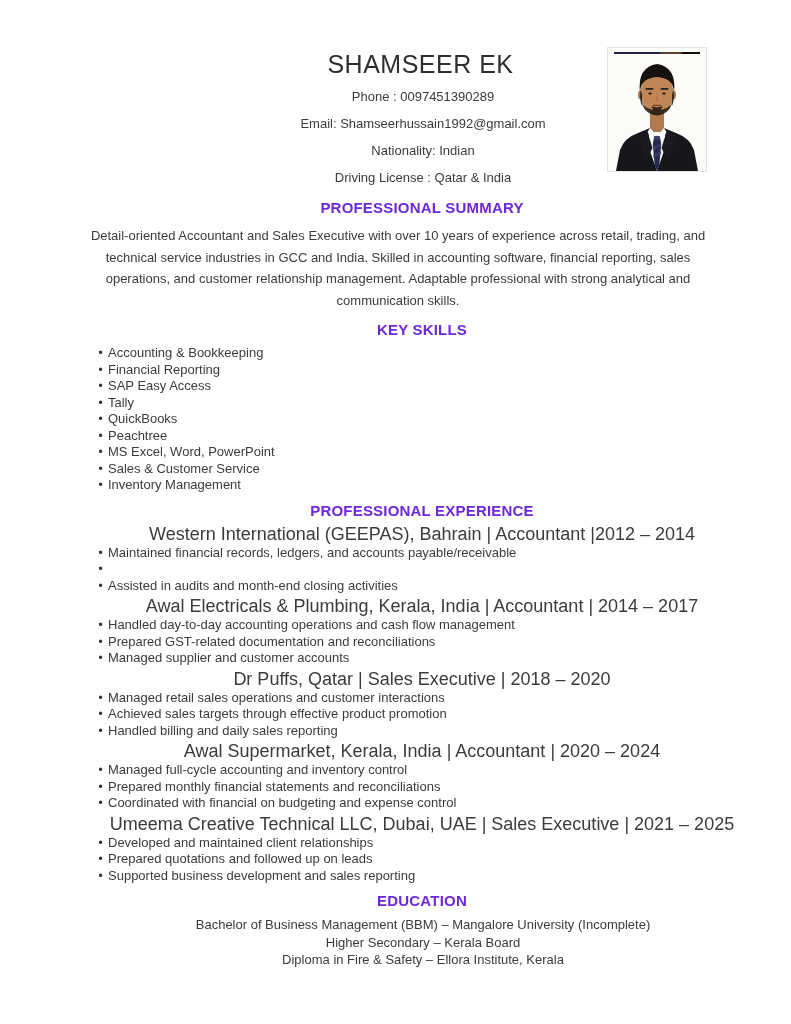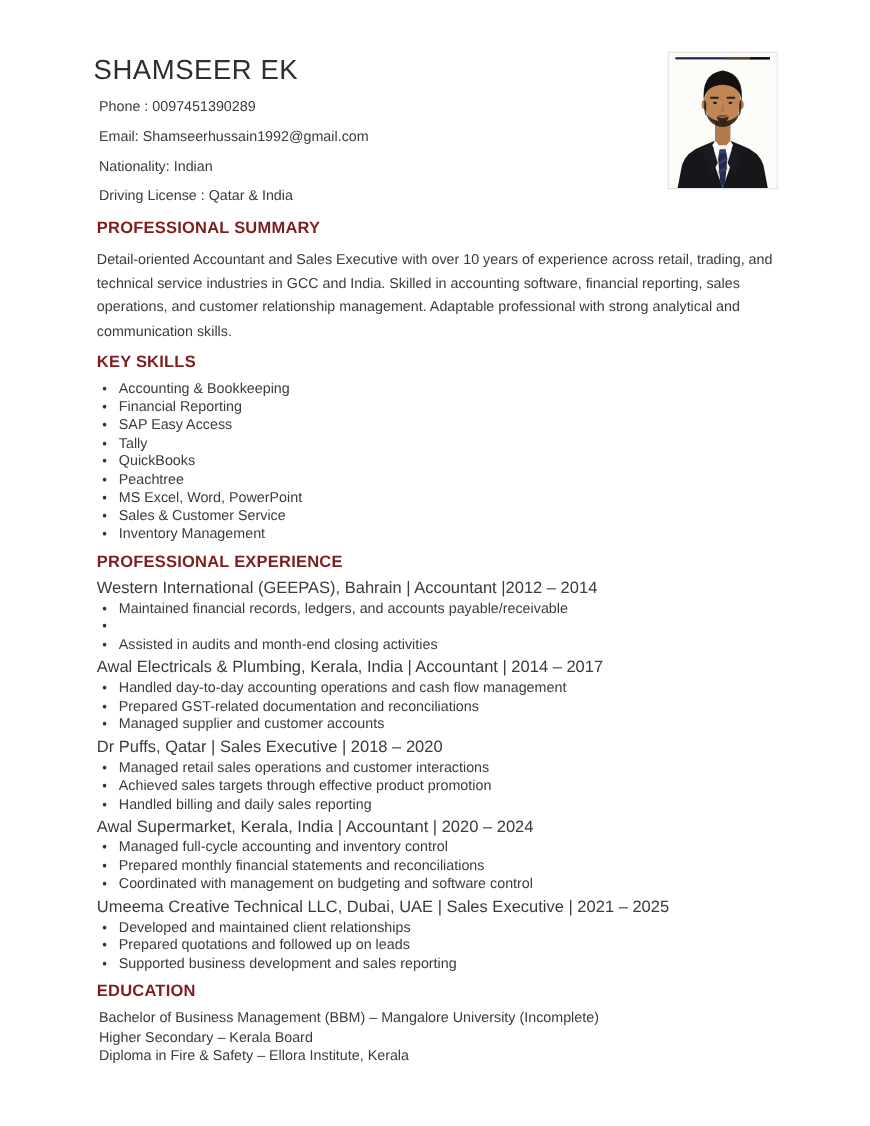--- a/index.html
+++ b/index.html
@@ -7,39 +7,40 @@
     position: relative;
     width: 791px;
     height: 1024px;
     margin: 0 auto;
     background: #ffffff;
     font-family: "Liberation Sans", "DejaVu Sans", sans-serif;
     color: #3b3b3b;
     overflow: hidden;
     box-sizing: border-box;
     padding: 50px 35px 0 88px;
+    text-align: center;
   }
   .candidate-name {
     margin: 0 0 0 -3px;
     font-size: 25px;
     font-weight: 400;
     line-height: 28px;
     color: #2e2e2e;
     letter-spacing: 0.5px;
   }
   .contact-block { margin-top: 12px; }
   .contact-line {
     margin: 0 0 13px 2px;
     font-size: 13px;
     line-height: 14px;
   }
   h2.section-title {
     font-size: 15px;
     font-weight: 700;
-    color: #7f1d1d;
+    color: #6d28d9;
     line-height: 18px;
     letter-spacing: 0.2px;
     margin: 0;
   }
   h2.t-summary    { margin-top: 14px; margin-bottom: 8px; }
   h2.t-skills     { margin-top: 10px; margin-bottom: 6px; }
   h2.t-experience { margin-top: 8px;  margin-bottom: 6px; }
   h2.t-education  { margin-top: 8px;  margin-bottom: 6px; }
   .summary-text {
     margin: 0;
@@ -59,21 +60,21 @@
     flex: none;
     width: 20px;
     padding-left: 5px;
     font-size: 12px;
     box-sizing: border-box;
     color: #333;
   }
   .job { margin-bottom: 4px; }
   .job-heading {
     margin: 0 0 2px 0;
-    font-size: 15px;
+    font-size: 18px;
     line-height: 17px;
   }
   .edu-line {
     margin: 0 0 0 2px;
     font-size: 13px;
     line-height: 17.5px;
   }
   .photo-frame {
     position: absolute;
     top: 47px;
@@ -264,21 +265,21 @@
           <span>Managed full-cycle accounting and inventory control</span>
         </li>
 
         <li>
           <span class="dot">•</span>
           <span>Prepared monthly financial statements and reconciliations</span>
         </li>
 
         <li>
           <span class="dot">•</span>
-          <span>Coordinated with management on budgeting and software control</span>
+          <span>Coordinated with financial on budgeting and expense control</span>
         </li>
       </ul>
   </div>
 
   <div class="job">
     <p class="job-heading">Umeema Creative Technical LLC, Dubai, UAE | Sales Executive | 2021 – 2025</p>
     <ul class="bullets">
 
         <li>
           <span class="dot">•</span>

